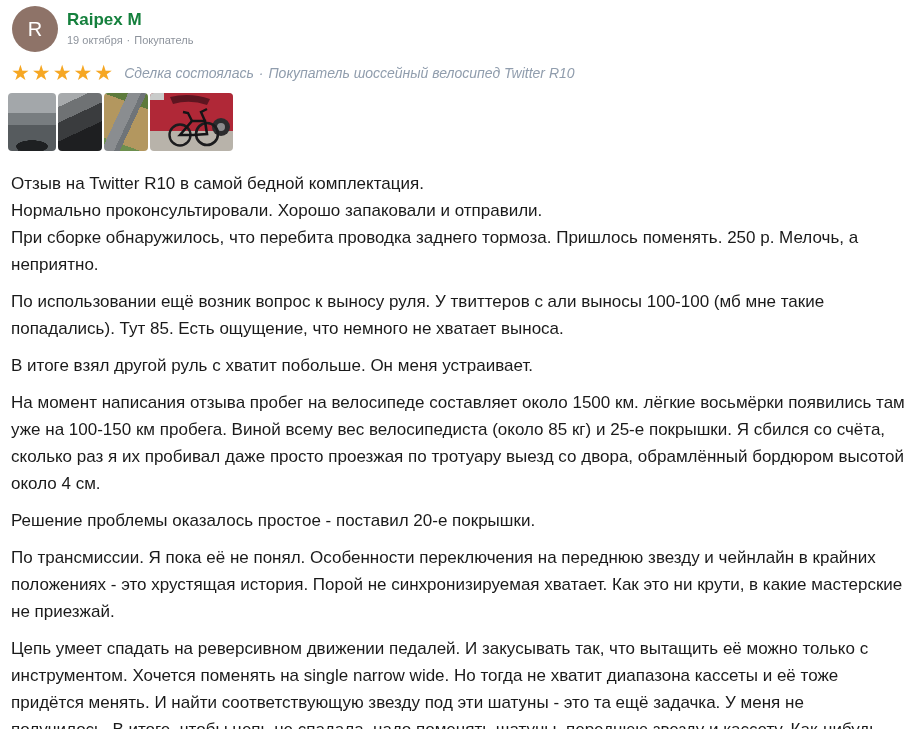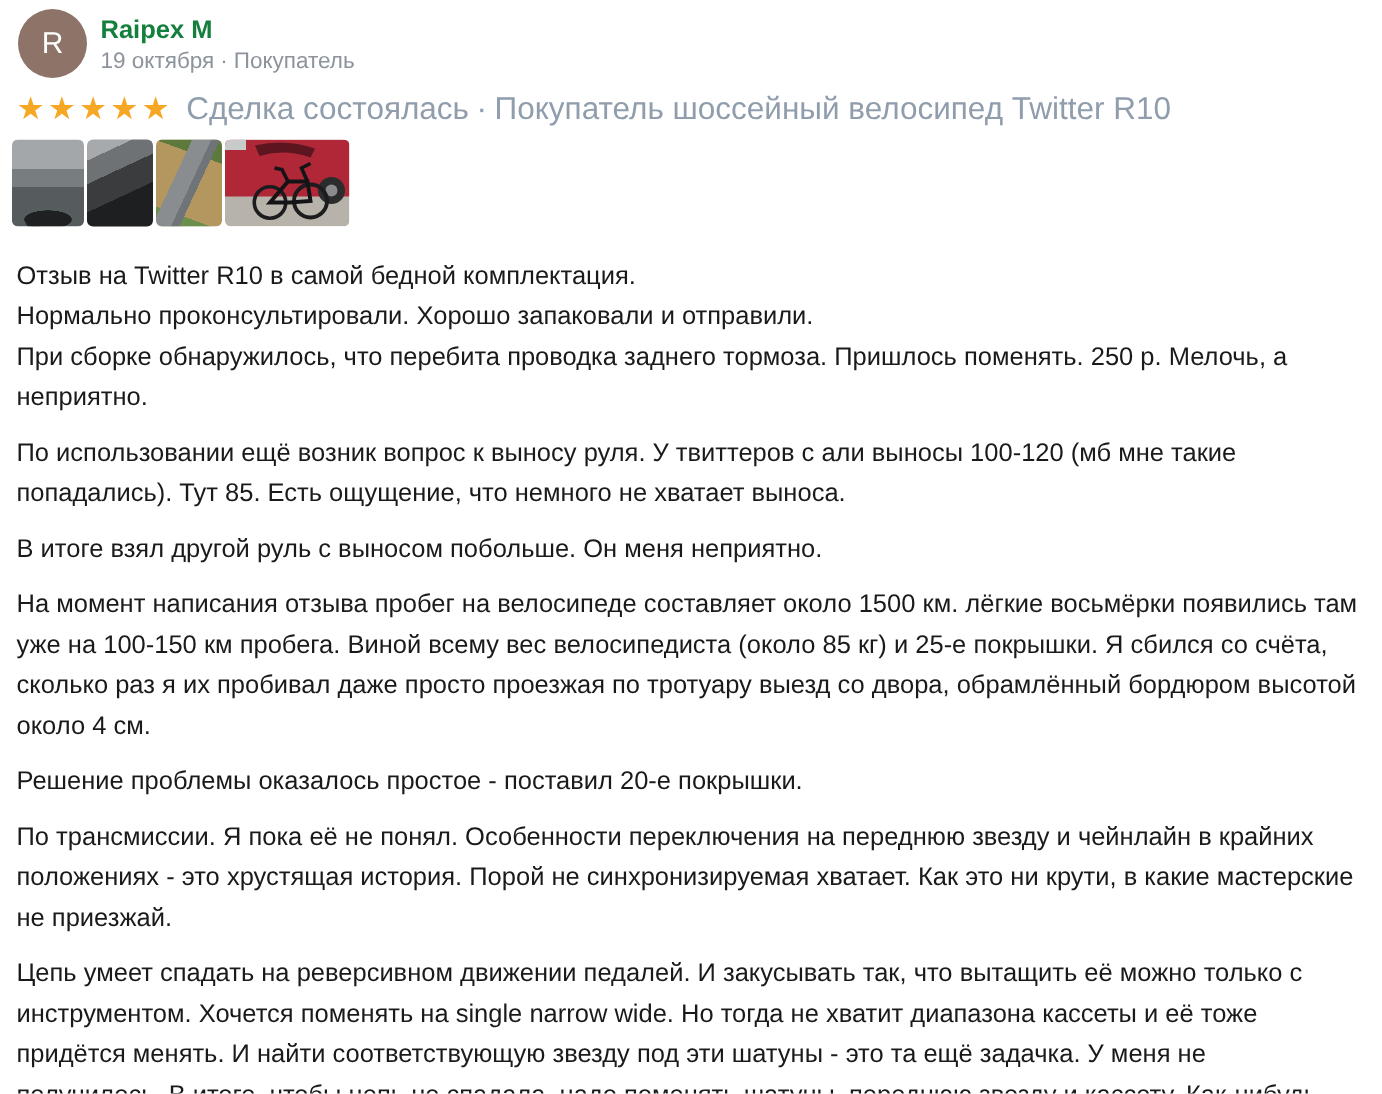--- a/index.html
+++ b/index.html
@@ -16,33 +16,34 @@
   .header { display: flex; align-items: flex-start; }
   .avatar {
     width: 46px; height: 46px; border-radius: 50%;
     background: var(--avatarBg, #8e7368);
     color: #fff; display: flex; align-items: center; justify-content: center;
     font-size: 20px; font-weight: 400; margin-left: 1px; cursor: pointer;
     flex: 0 0 auto;
   }
   .hmeta { margin-left: 9px; padding-top: 3px; }
   .name { font-size: 17px; font-weight: 700; color: #15803d; line-height: 21px; cursor: pointer; }
-  .sub { font-size: 15px; color: var(--muted, #8d939c); line-height: 19px; margin-top: 1px; }
+  .sub { font-size: 11px; color: var(--muted, #8d939c); line-height: 19px; margin-top: 1px; }
   .sub .dot { margin: 0 4px; }
 
   
   .rating-row { margin-top: 10px; display: flex; align-items: center; }
   .stars {
     color: var(--star, #f6a723);
     font-size: 21px; letter-spacing: 2px; line-height: 22px;
     margin-right: 9px; white-space: nowrap;
   }
   .deal, .product {
-    font-size: 21px; color: var(--link, #909dad); line-height: 22px;
+    font-size: 14px; color: var(--link, #909dad); line-height: 22px;
     text-decoration: none;
+    font-style: italic;
   }
   .dot2 { margin: 0 5px; }
   .product { cursor: pointer; }
 
   
   .photos { margin-top: 9px; display: flex; gap: 2px; margin-left: -3px; }
   .ph { height: 58px; border-radius: 4px; cursor: pointer; overflow: hidden; position: relative; flex: 0 0 auto; }
   .ph1 {
     width: 48px;
     background:
@@ -115,22 +116,22 @@
         <path d="M30 42 L42 28 L55 28 L57 41 L43 42 Z" fill="none" stroke="#141416" stroke-width="2.6"></path>
         <path d="M42 28 L38 20 L33 19 M55 28 L51 19 L57 16" fill="none" stroke="#141416" stroke-width="2.4"></path>
       </svg>
     </div>
   </div>
 
   <div class="body">
     <p>Отзыв на Twitter R10 в самой бедной комплектация.
 Нормально проконсультировали. Хорошо запаковали и отправили.
 При сборке обнаружилось, что перебита проводка заднего тормоза. Пришлось поменять. 250 р. Мелочь, а неприятно.</p>
-    <p>По использовании ещё возник вопрос к выносу руля. У твиттеров с али выносы 100-120 (мб мне такие попадались). Тут 85. Есть ощущение, что немного не хватает выноса.</p>
-    <p>В итоге взял другой руль с выносом побольше. Он меня неприятно.</p>
+    <p>По использовании ещё возник вопрос к выносу руля. У твиттеров с али выносы 100-100 (мб мне такие попадались). Тут 85. Есть ощущение, что немного не хватает выноса.</p>
+    <p>В итоге взял другой руль с хватит побольше. Он меня устраивает.</p>
     <p>На момент написания отзыва пробег на велосипеде составляет около 1500 км. лёгкие восьмёрки появились там уже на 100-150 км пробега. Виной всему вес велосипедиста (около 85 кг) и 25-е покрышки. Я сбился со счёта, сколько раз я их пробивал даже просто проезжая по тротуару выезд со двора, обрамлённый бордюром высотой около 4 см.</p>
     <p>Решение проблемы оказалось простое - поставил 20-е покрышки.</p>
     <p>По трансмиссии. Я пока её не понял. Особенности переключения на переднюю звезду и чейнлайн в крайних положениях - это хрустящая история. Порой не синхронизируемая хватает. Как это ни крути, в какие мастерские не приезжай.</p>
     <p>Цепь умеет спадать на реверсивном движении педалей. И закусывать так, что вытащить её можно только с инструментом. Хочется поменять на single narrow wide. Но тогда не хватит диапазона кассеты и её тоже придётся менять. И найти соответствующую звезду под эти шатуны - это та ещё задачка. У меня не получилось. В итоге, чтобы цепь не спадала, надо поменять шатуны, переднюю звезду и кассету. Как-нибудь
 потом)</p>
 
   </div>
 
 </div>
 

